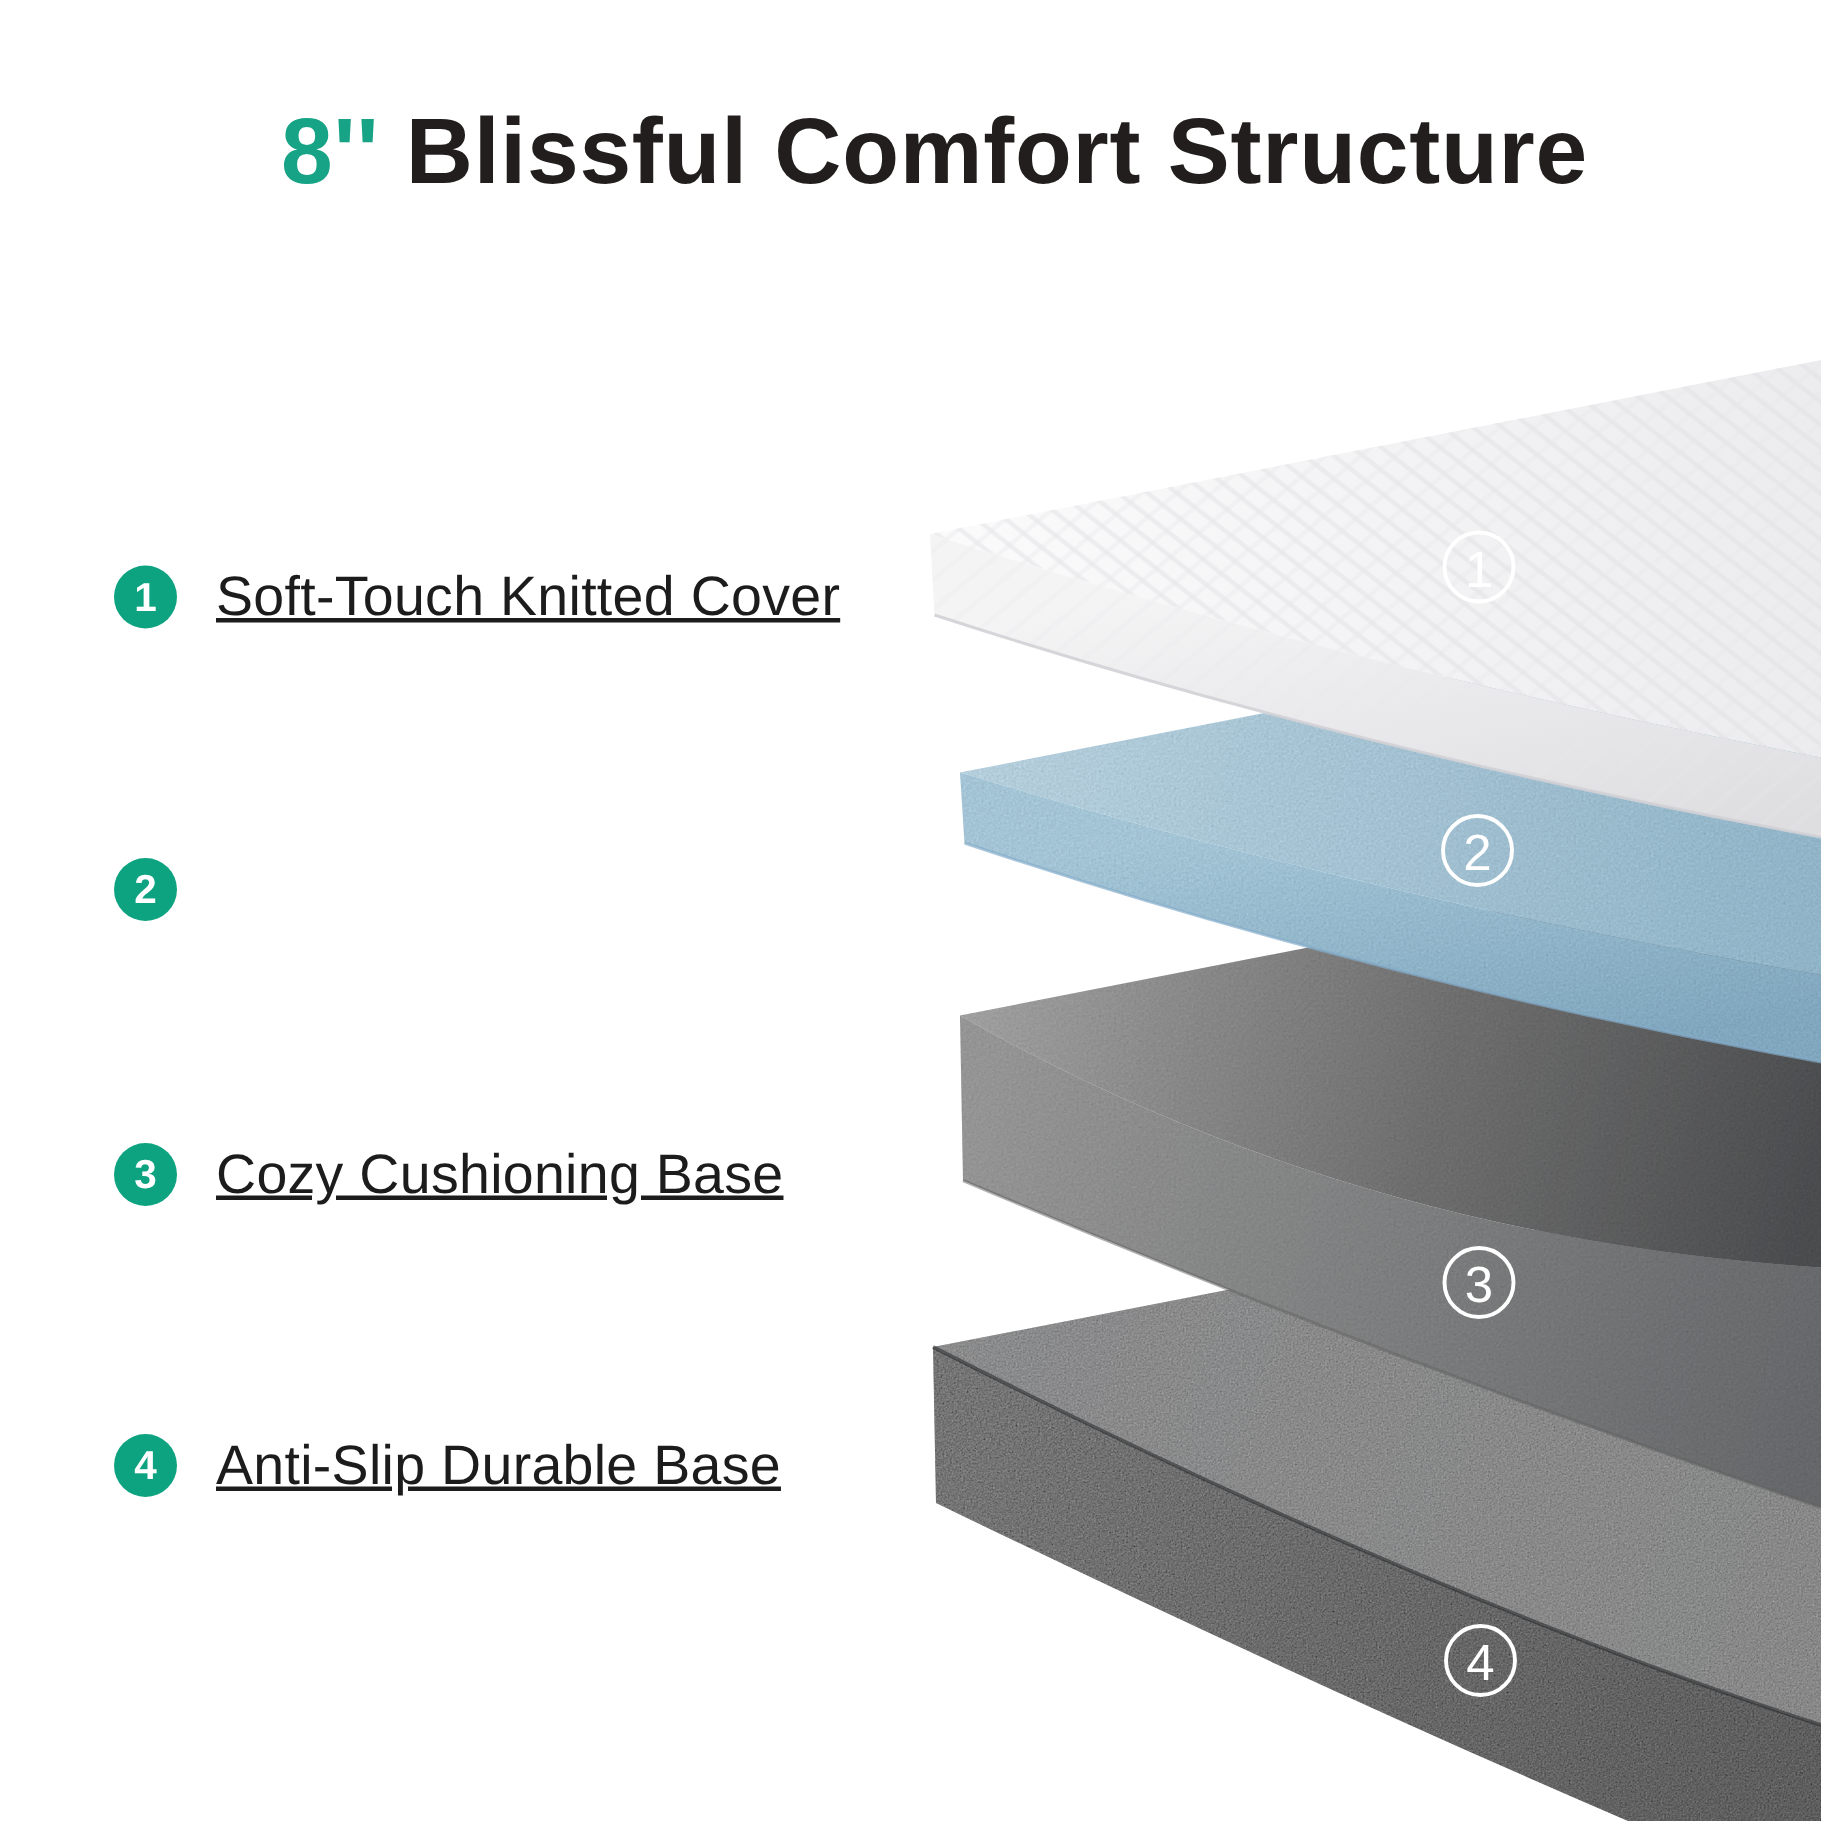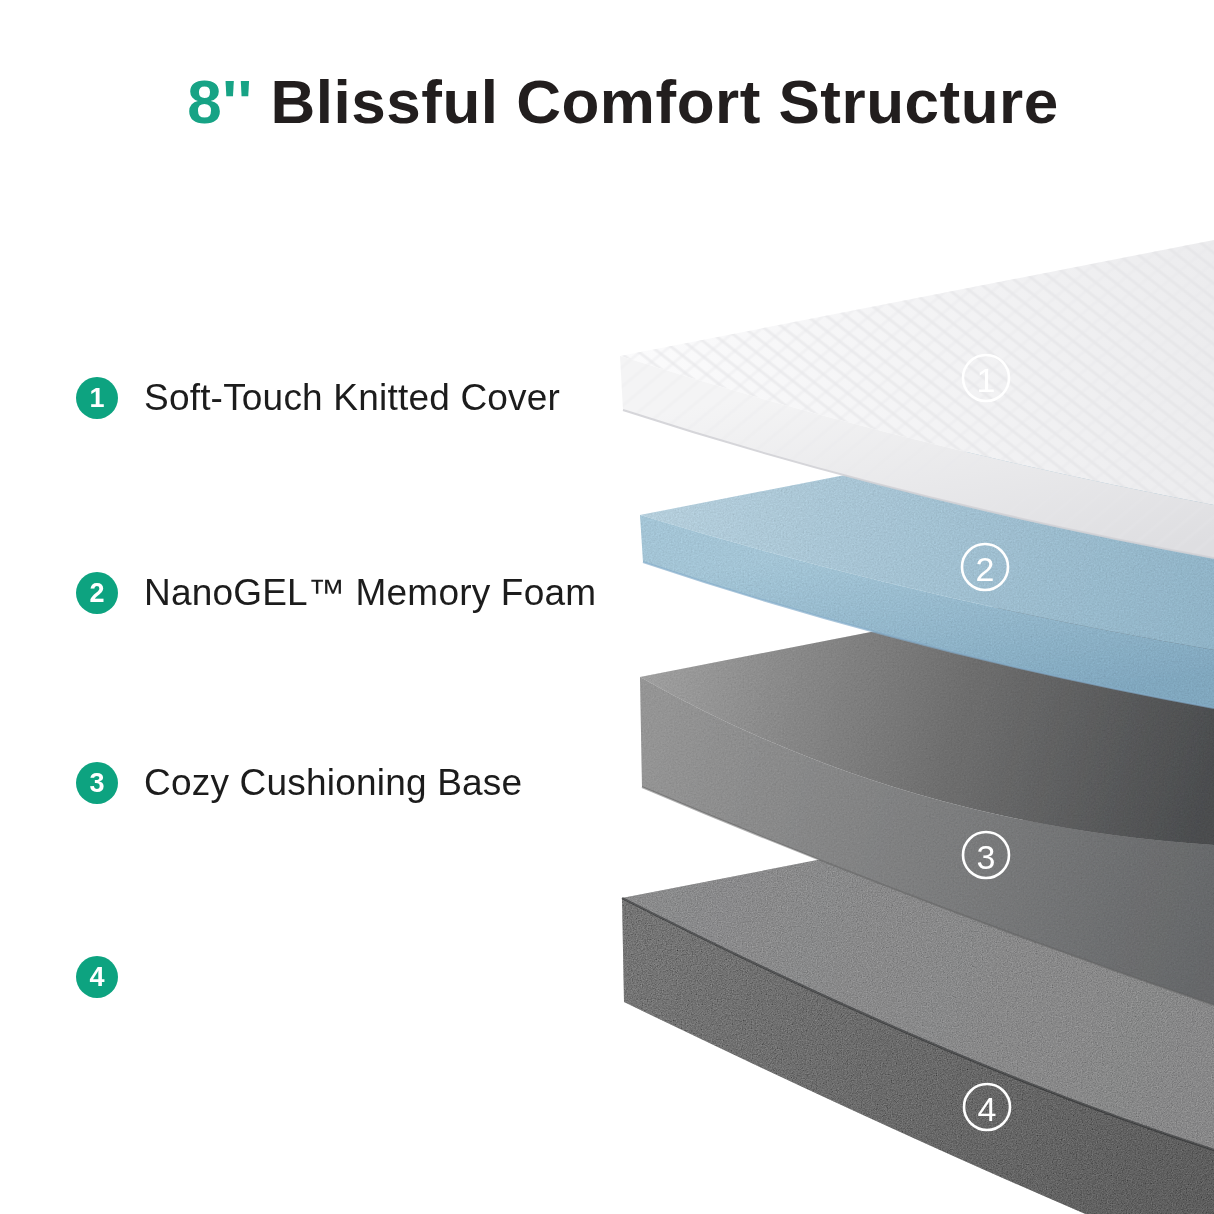--- a/index.html
+++ b/index.html
@@ -25,21 +25,21 @@
   .legend-row.r2{top:564px;}
   .legend-row.r3{top:754px;}
   .legend-row.r4{top:948px;}
   .legend-badge{
     width:42px;height:42px;border-radius:50%;
     background:#0da380;color:#ffffff;
     display:flex;align-items:center;justify-content:center;
     font-size:27px;font-weight:bold;flex:0 0 auto;
   }
   .legend-label{
-    font-size:37px;color:#1c1c1c;white-space:nowrap;letter-spacing:0.2px;
+    font-size:37px;color:#1c1c1c;white-space:nowrap;letter-spacing:0.2px;text-decoration:underline;
   }
   
   .mattress-svg{position:absolute;left:0;top:0;}
   .layer-badge-text{
     font-family:"Liberation Sans", sans-serif;
     font-size:34px;fill:#ffffff;
   }
 </style>
 </head>
 <body>
@@ -49,28 +49,28 @@
   <div class="title">
     <span class="accent" style="color: rgb(23, 163, 133);">8''</span><span> Blissful Comfort Structure</span>
   </div>
 
   <div class="legend-row r1">
     <div class="legend-badge" style="background-color: rgb(13, 163, 128);">1</div>
     <div class="legend-label">Soft-Touch Knitted Cover</div>
   </div>
   <div class="legend-row r2">
     <div class="legend-badge" style="background-color: rgb(13, 163, 128);">2</div>
-    <div class="legend-label">NanoGEL™ Memory Foam</div>
   </div>
   <div class="legend-row r3">
     <div class="legend-badge" style="background-color: rgb(13, 163, 128);">3</div>
     <div class="legend-label">Cozy Cushioning Base</div>
   </div>
   <div class="legend-row r4">
     <div class="legend-badge" style="background-color: rgb(13, 163, 128);">4</div>
+    <div class="legend-label">Anti-Slip Durable Base</div>
   </div>
 
   <svg class="mattress-svg" width="1214" height="1214" viewBox="0 0 1214 1214">
     <defs>
 
       <linearGradient id="g-l1-top" gradientUnits="userSpaceOnUse" x1="620" y1="350" x2="1214" y2="350">
         <stop offset="0" stop-color="#fbfbfc"></stop>
           <stop offset="1" stop-color="#ececee"></stop>
       </linearGradient>
       <linearGradient id="g-l1-front" gradientUnits="userSpaceOnUse" x1="900" y1="370" x2="940" y2="590">

